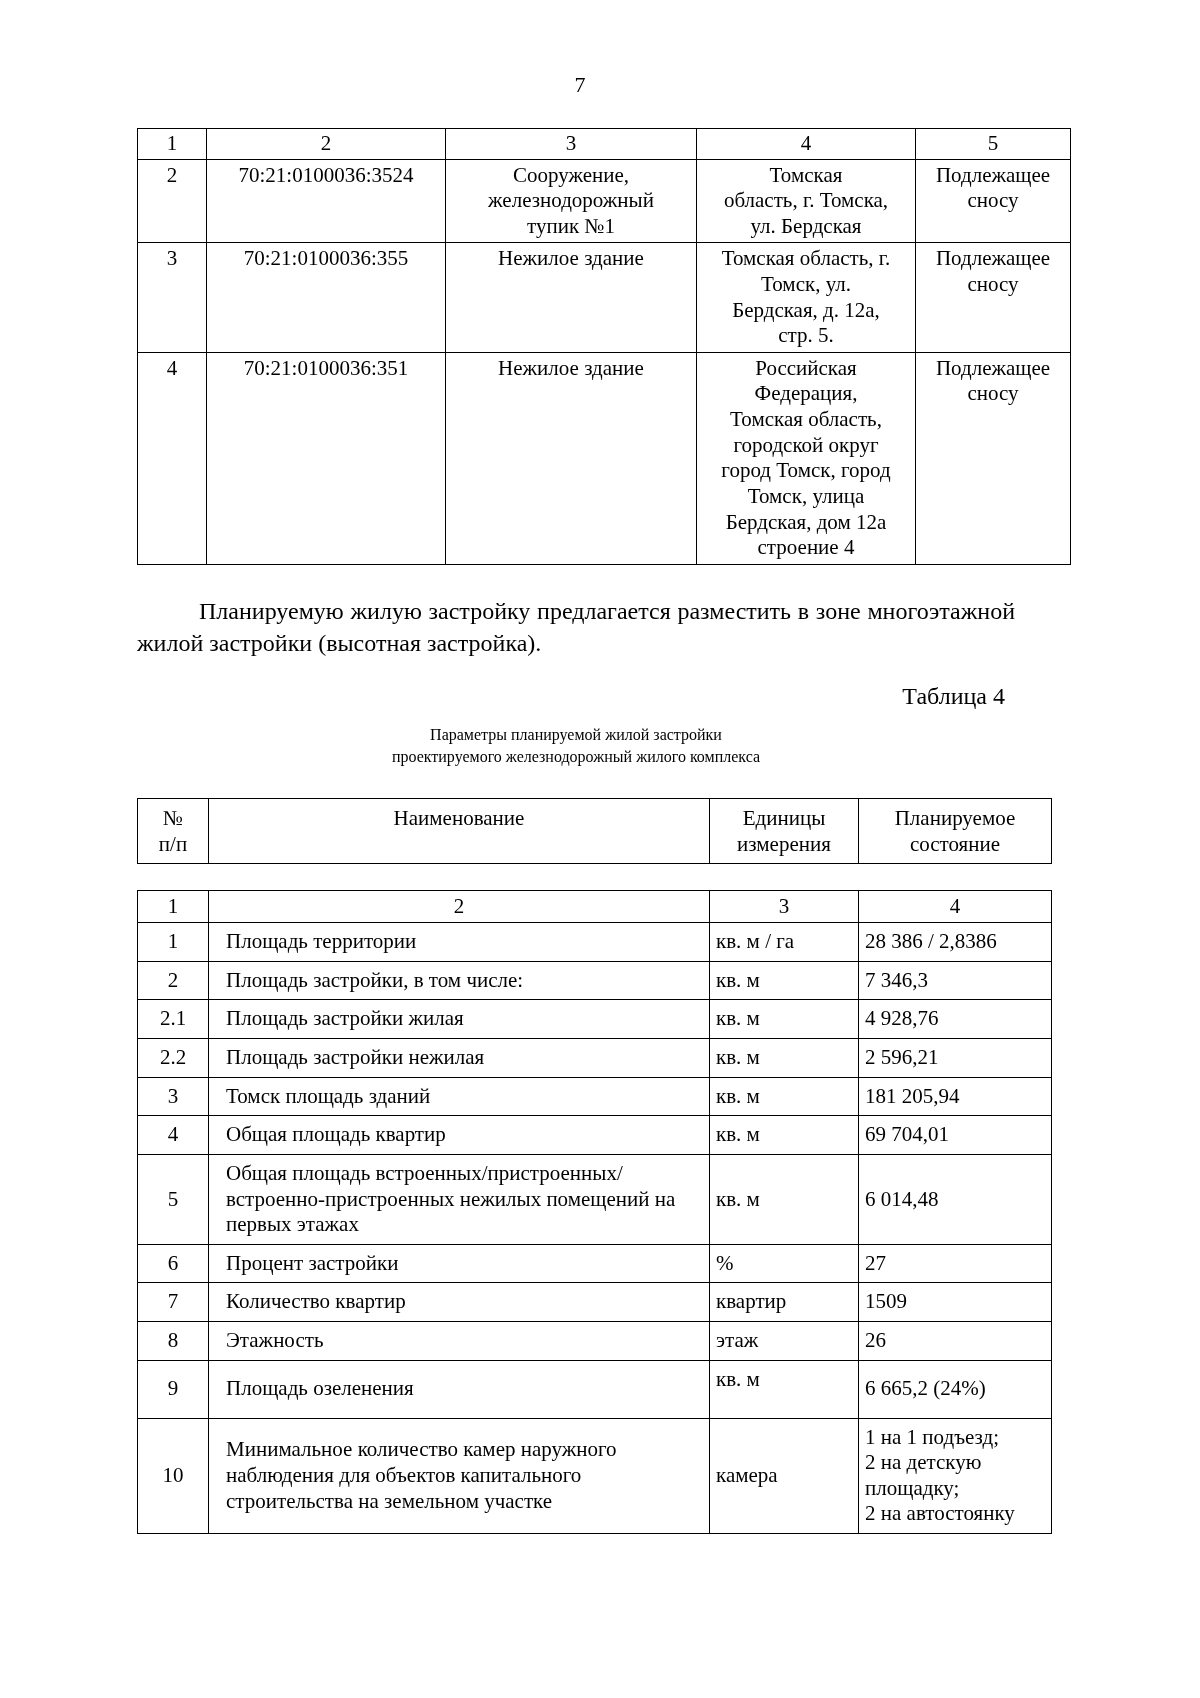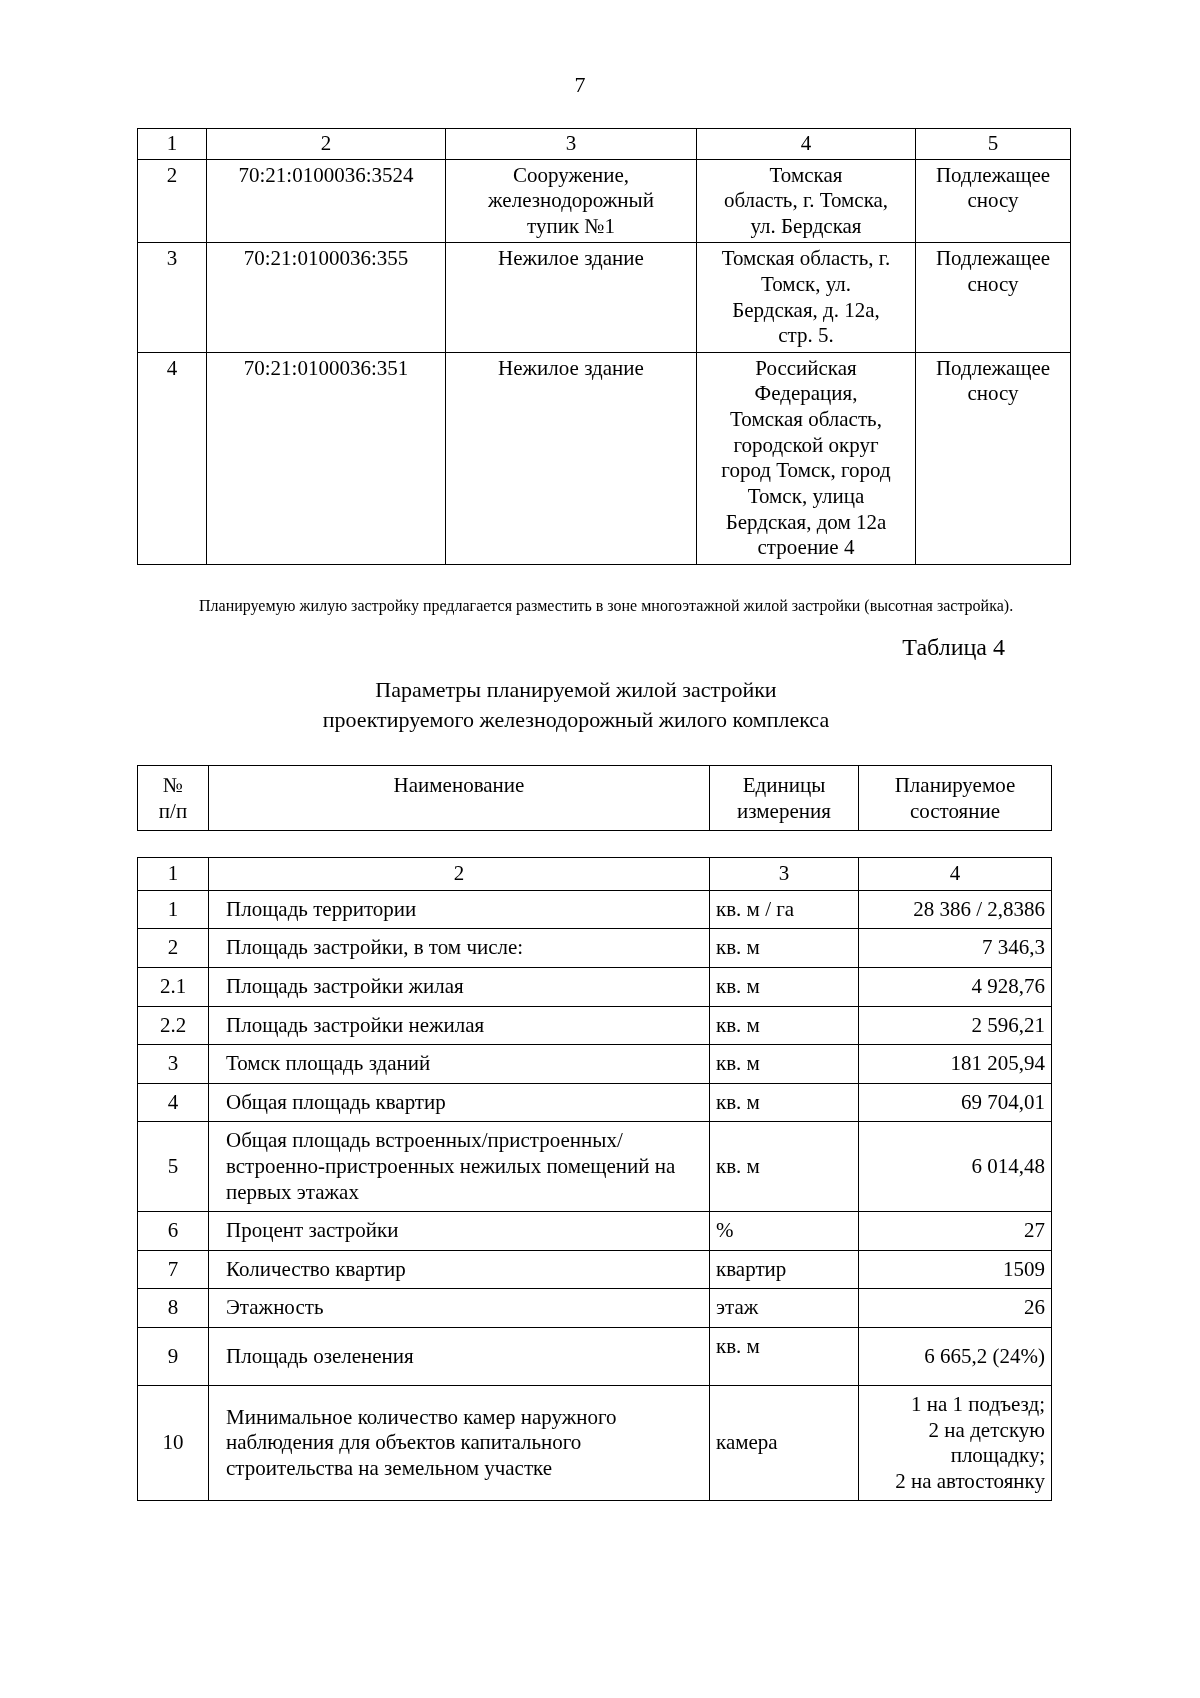--- a/index.html
+++ b/index.html
@@ -66,36 +66,36 @@
   .tbl-cont .c5 { width: 144px; }
   .tbl-cont .numrow td {
     text-align: center;
     padding-top: 2px;
     padding-bottom: 2px;
   }
 
   
   .para {
     margin-top: 30px;
-    font-size: 16px;
+    font-size: 24px;
     line-height: 1.34;
     text-align: justify;
     text-indent: 62px;
   }
 
   .tbl-label {
     margin-top: 18px;
     font-size: 24px;
     text-align: right;
     padding-right: 10px;
   }
 
   .tbl-title {
     margin-top: 14px;
-    font-size: 22px;
+    font-size: 16px;
     line-height: 1.36;
     text-align: center;
   }
 
   
   .tbl4-head {
     margin-top: 30px;
   }
   .tbl4-head td {
     text-align: center;
@@ -111,21 +111,21 @@
   .tbl4-body {
     margin-top: 26px;
   }
   .tbl4-body td {
     padding: 6px 6px;
     vertical-align: middle;
   }
   .tbl4-body td.col-no { text-align: center; }
   .tbl4-body td.col-name { text-align: left; padding-left: 17px; }
   .tbl4-body td.col-unit { text-align: left; }
-  .tbl4-body td.col-val  { text-align: right; }
+  .tbl4-body td.col-val  { text-align: left; }
   .tbl4-body tr.numrow td { text-align: center; padding: 3px 4px; }
 
   .multiline { white-space: pre-line; }
 </style>
 </head>
 <body>
 
 <div class="page">
 
   <div class="page-number">7</div>

